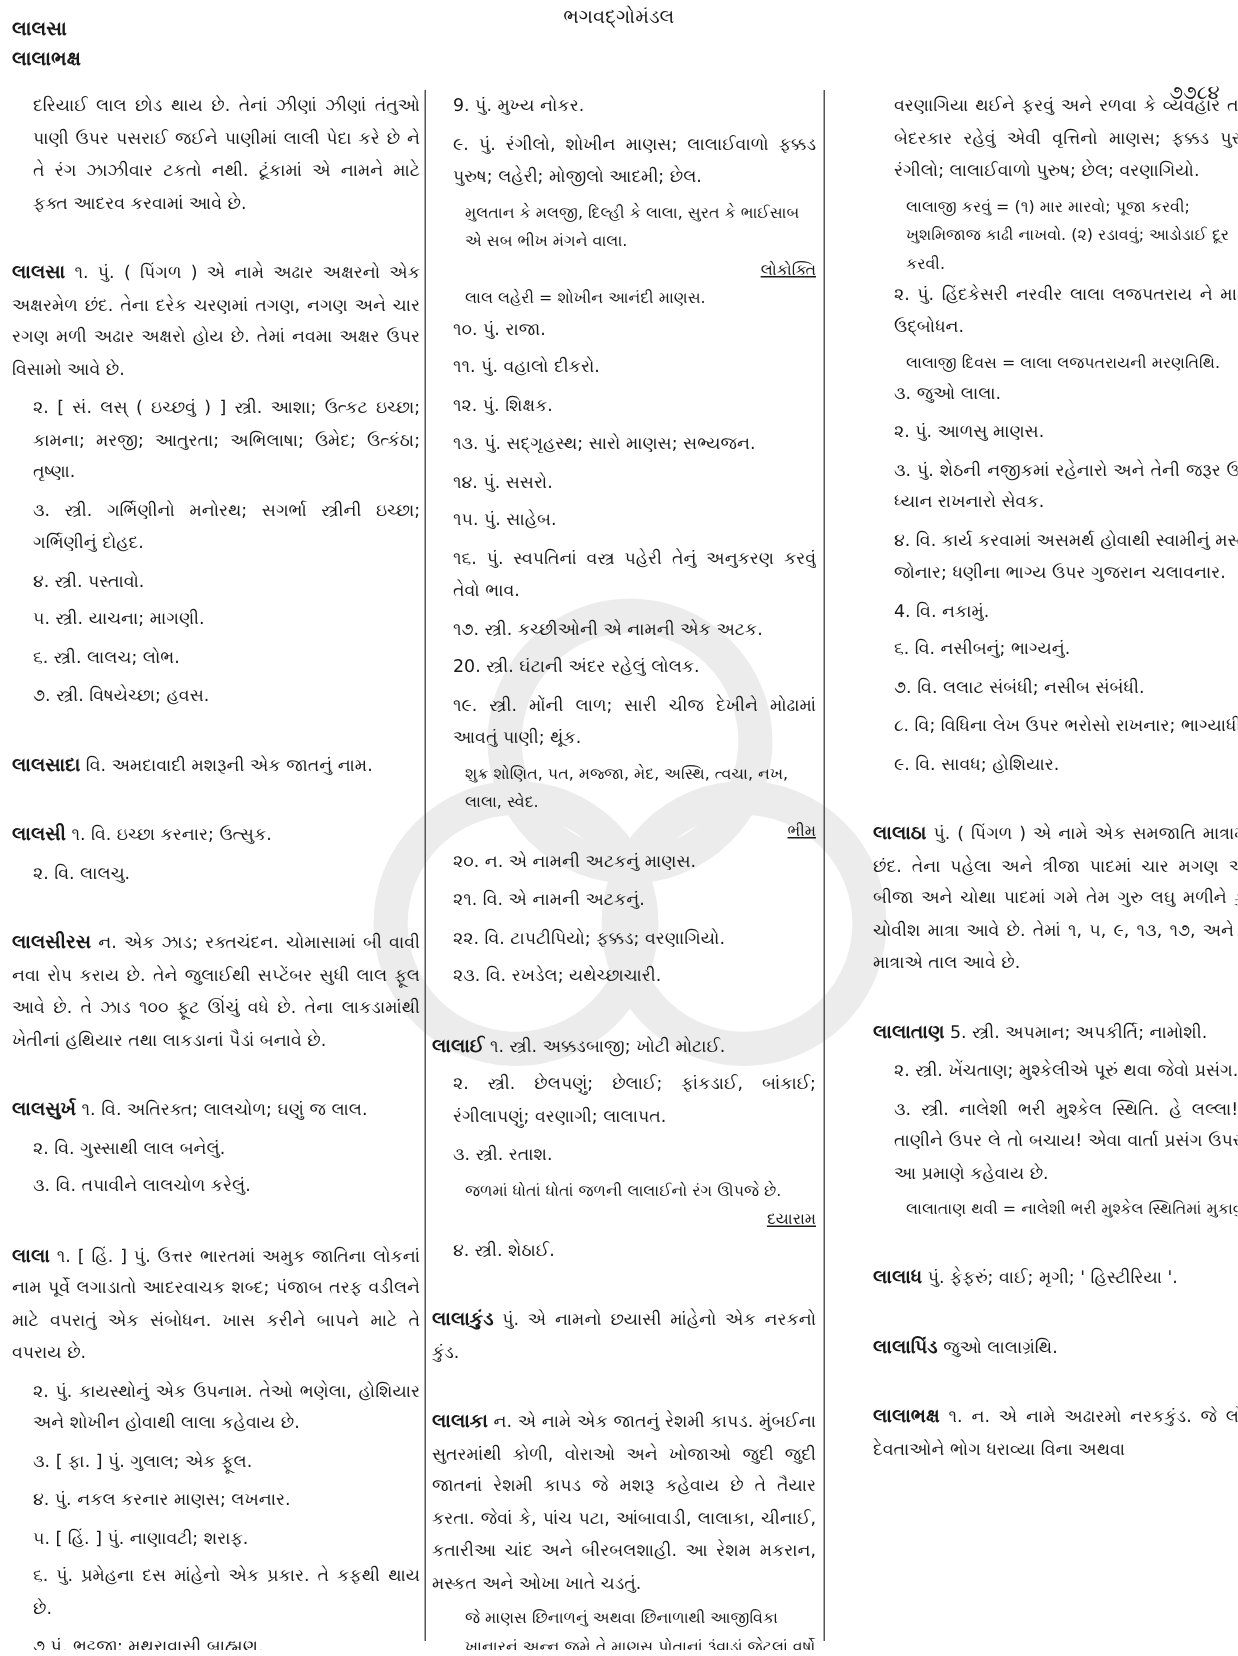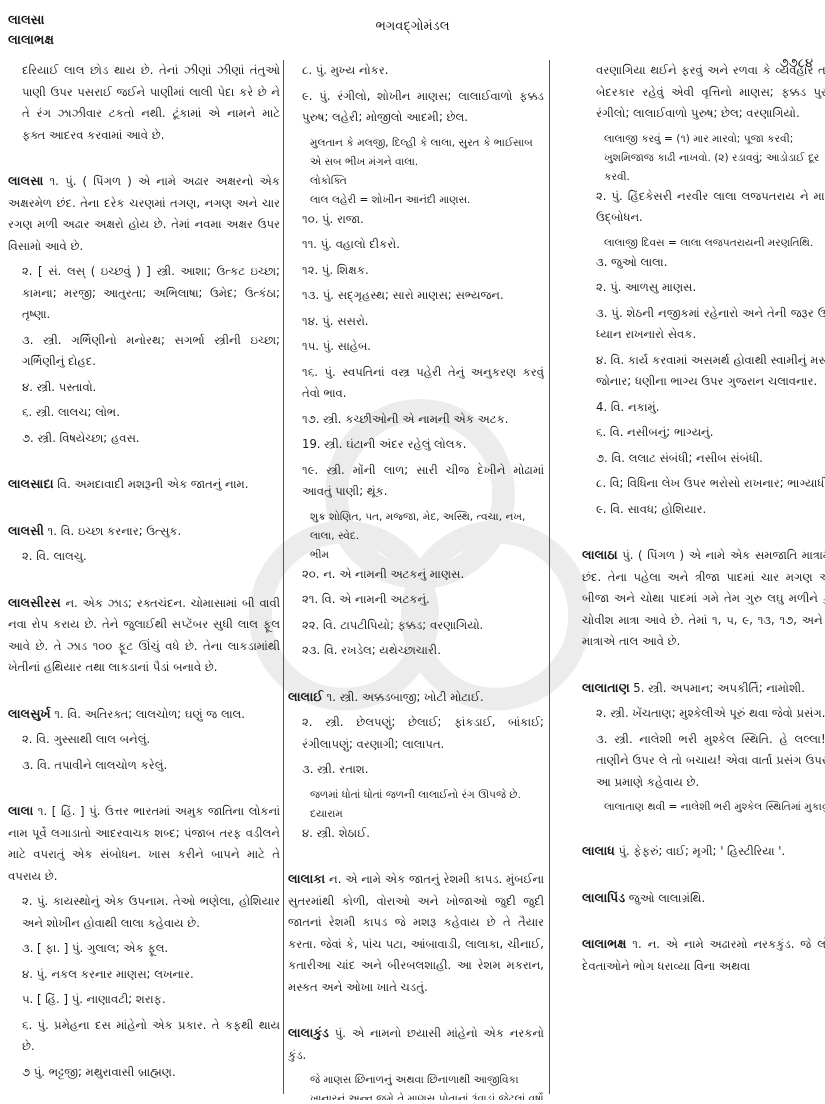--- a/index.html
+++ b/index.html
@@ -1,35 +1,35 @@
 <!DOCTYPE html>
 <html><head>
 <meta charset="utf-8">
 <style>
   html,body{margin:0;padding:0;background:#fff;}
   body{width:825px;height:1104px;overflow:hidden;position:relative;
        font-family:"DejaVu Sans",sans-serif;color:#1a1a1a;font-size:11.6px;}
   .header{position:absolute;left:0;top:0;width:825px;height:58px;}
   .hw-left{position:absolute;left:8px;top:10px;font-weight:bold;font-size:13px;line-height:20px;}
-  .hw-title{position:absolute;left:0;width:825px;top:18px;text-align:center;font-size:13px;}
+  .hw-title{position:absolute;left:0;width:825px;top:4px;text-align:center;font-size:13px;}
   .hw-page{position:absolute;right:12px;top:10px;font-size:13px;margin-top:45px;}
   .watermark{position:absolute;left:230px;top:380px;width:380px;height:380px;pointer-events:none;opacity:.07;}
   .col{position:absolute;top:60px;bottom:4px;line-height:21.5px;overflow:hidden;}
   .c1{left:8px;width:272px;}
   .c2{left:288px;width:256px;}
   .c3{left:582px;width:258px;}
   .divider{position:absolute;top:60px;bottom:10px;width:1px;background:#555;}
   .d1{left:283px;}
   .d2{left:549px;}
   .e{margin:0 0 4px 0;text-align:justify;}
   .e.gap{margin-top:24px;}
   .ind{padding-left:14px;}
   .hw{font-weight:bold;font-size:12.6px;}
   .q{padding-left:22px;font-size:10.6px;line-height:19px;}
-  .src{font-size:10.6px;}
+  .src{text-align:right;font-size:10.6px;text-decoration:underline;}
 </style>
 </head>
 <body>
 
 <div class="header">
   <div class="hw-left">
     <div>લાલસા</div>
     <div>લાલાભક્ષ</div>
   </div>
   <div class="hw-title">ભગવદ્ગોમંડલ</div>
@@ -44,75 +44,76 @@
 
 <div class="divider d1"></div>
 <div class="divider d2"></div>
 
 <div class="col c1">
     <div class="e ind"><span>દરિયાઈ લાલ છોડ થાય છે. તેનાં ઝીણાં ઝીણાં તંતુઓ પાણી ઉપર પસરાઈ જઈને પાણીમાં લાલી પેદા કરે છે ને તે રંગ ઝાઝીવાર ટકતો નથી. ટૂંકામાં એ નામને માટે ફક્ત આદરવ કરવામાં આવે છે.</span></div>
     <div class="e gap"><span class="hw">લાલસા</span><span> ૧. પું. ( પિંગળ ) એ નામે અઢાર અક્ષરનો એક અક્ષરમેળ છંદ. તેના દરેક ચરણમાં તગણ, નગણ અને ચાર રગણ મળી અઢાર અક્ષરો હોય છે. તેમાં નવમા અક્ષર ઉપર વિસામો આવે છે.</span></div>
     <div class="e ind"><span>૨. [ સં. લસ્ ( ઇચ્છવું ) ] સ્ત્રી. આશા; ઉત્કટ ઇચ્છા; કામના; મરજી; આતુરતા; અભિલાષા; ઉમેદ; ઉત્કંઠા; તૃષ્ણા.</span></div>
     <div class="e ind"><span>૩. સ્ત્રી. ગર્ભિણીનો મનોરથ; સગર્ભા સ્ત્રીની ઇચ્છા; ગર્ભિણીનું દોહદ.</span></div>
     <div class="e ind"><span>૪. સ્ત્રી. પસ્તાવો.</span></div>
+    <div class="e ind"><span>૫. સ્ત્રી. યાચના; માગણી.</span></div>
     <div class="e ind"><span>૬. સ્ત્રી. લાલચ; લોભ.</span></div>
     <div class="e ind"><span>૭. સ્ત્રી. વિષયેચ્છા; હવસ.</span></div>
     <div class="e gap"><span class="hw">લાલસાદા</span><span> વિ. અમદાવાદી મશરૂની એક જાતનું નામ.</span></div>
     <div class="e gap"><span class="hw">લાલસી</span><span> ૧. વિ. ઇચ્છા કરનાર; ઉત્સુક.</span></div>
     <div class="e ind"><span>૨. વિ. લાલચુ.</span></div>
     <div class="e gap"><span class="hw">લાલસીરસ</span><span> ન. એક ઝાડ; રક્તચંદન. ચોમાસામાં બી વાવી નવા રોપ કરાય છે. તેને જુલાઈથી સપ્ટેંબર સુધી લાલ ફૂલ આવે છે. તે ઝાડ ૧૦૦ ફૂટ ઊંચું વધે છે. તેના લાકડામાંથી ખેતીનાં હથિયાર તથા લાકડાનાં પૈડાં બનાવે છે.</span></div>
     <div class="e gap"><span class="hw">લાલસુર્ખ</span><span> ૧. વિ. અતિરક્ત; લાલચોળ; ઘણું જ લાલ.</span></div>
     <div class="e ind"><span>૨. વિ. ગુસ્સાથી લાલ બનેલું.</span></div>
     <div class="e ind"><span>૩. વિ. તપાવીને લાલચોળ કરેલું.</span></div>
     <div class="e gap"><span class="hw">લાલા</span><span> ૧. [ હિં. ] પું. ઉત્તર ભારતમાં અમુક જાતિના લોકનાં નામ પૂર્વે લગાડાતો આદરવાચક શબ્દ; પંજાબ તરફ વડીલને માટે વપરાતું એક સંબોધન. ખાસ કરીને બાપને માટે તે વપરાય છે.</span></div>
     <div class="e ind"><span>૨. પું. કાયસ્થોનું એક ઉપનામ. તેઓ ભણેલા, હોશિયાર અને શોખીન હોવાથી લાલા કહેવાય છે.</span></div>
     <div class="e ind"><span>૩. [ ફા. ] પું. ગુલાલ; એક ફૂલ.</span></div>
     <div class="e ind"><span>૪. પું. નકલ કરનાર માણસ; લખનાર.</span></div>
     <div class="e ind"><span>૫. [ હિં. ] પું. નાણાવટી; શરાફ.</span></div>
     <div class="e ind"><span>૬. પું. પ્રમેહના દસ માંહેનો એક પ્રકાર. તે કફથી થાય છે.</span></div>
     <div class="e ind"><span>૭ પું. ભટ્ટજી; મથુરાવાસી બ્રાહ્મણ.</span></div>
   </div>
 <div class="col c2">
-    <div class="e ind"><span>૮. પું. મુખ્ય નોકર.</span></div>
+    <div class="e ind"><span>9. પું. મુખ્ય નોકર.</span></div>
     <div class="e ind"><span>૯. પું. રંગીલો, શોખીન માણસ; લાલાઈવાળો ફક્કડ પુરુષ; લહેરી; મોજીલો આદમી; છેલ.</span></div>
     <div class="q">
       <div>મુલતાન કે મલજી, દિલ્હી કે લાલા, સુરત કે ભાઈસાબ એ સબ ભીખ મંગને વાલા.</div>
       <div class="src">લોકોક્તિ</div>
     </div>
     <div class="q">
       <div>લાલ લહેરી = શોખીન આનંદી માણસ.</div>
     </div>
     <div class="e ind"><span>૧૦. પું. રાજા.</span></div>
     <div class="e ind"><span>૧૧. પું. વહાલો દીકરો.</span></div>
     <div class="e ind"><span>૧૨. પું. શિક્ષક.</span></div>
     <div class="e ind"><span>૧૩. પું. સદ્ગૃહસ્થ; સારો માણસ; સભ્યજન.</span></div>
     <div class="e ind"><span>૧૪. પું. સસરો.</span></div>
     <div class="e ind"><span>૧૫. પું. સાહેબ.</span></div>
     <div class="e ind"><span>૧૬. પું. સ્વપતિનાં વસ્ત્ર પહેરી તેનું અનુકરણ કરવું તેવો ભાવ.</span></div>
     <div class="e ind"><span>૧૭. સ્ત્રી. કચ્છીઓની એ નામની એક અટક.</span></div>
-    <div class="e ind"><span>19. સ્ત્રી. ઘંટાની અંદર રહેલું લોલક.</span></div>
+    <div class="e ind"><span>20. સ્ત્રી. ઘંટાની અંદર રહેલું લોલક.</span></div>
     <div class="e ind"><span>૧૯. સ્ત્રી. મોંની લાળ; સારી ચીજ દેખીને મોઢામાં આવતું પાણી; થૂંક.</span></div>
     <div class="q">
       <div>શુક્ર શોણિત, પત, મજ્જા, મેદ, અસ્થિ, ત્વચા, નખ, લાલા, સ્વેદ.</div>
       <div class="src">ભીમ</div>
     </div>
     <div class="e ind"><span>૨૦. ન. એ નામની અટકનું માણસ.</span></div>
     <div class="e ind"><span>૨૧. વિ. એ નામની અટકનું.</span></div>
     <div class="e ind"><span>૨૨. વિ. ટાપટીપિયો; ફક્કડ; વરણાગિયો.</span></div>
     <div class="e ind"><span>૨૩. વિ. રખડેલ; યથેચ્છાચારી.</span></div>
     <div class="e gap"><span class="hw">લાલાઈ</span><span> ૧. સ્ત્રી. અક્કડબાજી; ખોટી મોટાઈ.</span></div>
     <div class="e ind"><span>૨. સ્ત્રી. છેલપણું; છેલાઈ; ફાંકડાઈ, બાંકાઈ; રંગીલાપણું; વરણાગી; લાલાપત.</span></div>
     <div class="e ind"><span>૩. સ્ત્રી. રતાશ.</span></div>
     <div class="q">
       <div>જળમાં ધોતાં ધોતાં જળની લાલાઈનો રંગ ઊપજે છે.</div>
       <div class="src">દયારામ</div>
     </div>
     <div class="e ind"><span>૪. સ્ત્રી. શેઠાઈ.</span></div>
+    <div class="e gap"><span class="hw">લાલાકુંડ</span><span> પું. એ નામનો છયાસી માંહેનો એક નરકનો કુંડ.</span></div>
     <div class="e gap"><span class="hw">લાલાકા</span><span> ન. એ નામે એક જાતનું રેશમી કાપડ. મુંબઈના સુતરમાંથી કોળી, વોરાઓ અને ખોજાઓ જુદી જુદી જાતનાં રેશમી કાપડ જે મશરૂ કહેવાય છે તે તૈયાર કરતા. જેવાં કે, પાંચ પટા, આંબાવાડી, લાલાકા, ચીનાઈ, કતારીઆ ચાંદ અને બીરબલશાહી. આ રેશમ મકરાન, મસ્કત અને ઓખા ખાતે ચડતું.</span></div>
-    <div class="e gap"><span class="hw">લાલાકુંડ</span><span> પું. એ નામનો છયાસી માંહેનો એક નરકનો કુંડ.</span></div>
     <div class="q">
       <div>જે માણસ છિનાળનું અથવા છિનાળાથી આજીવિકા ખાનારનું અન્ન જમે તે માણસ પોતાનાં રૂંવાડાં જેટલાં વર્ષો સુધી લાલાકુંડમાં વસે છે.</div>
       <div class="src">ભગવતી ભાગવત</div>
     </div>
   </div>
 <div class="col c3">
     <div class="e ind"><span>વરણાગિયા થઈને ફરવું અને રળવા કે વ્યવહાર તરફ બેદરકાર રહેવું એવી વૃત્તિનો માણસ; ફક્કડ પુરુષ; રંગીલો; લાલાઈવાળો પુરુષ; છેલ; વરણાગિયો.</span></div>
     <div class="q">
       <div>લાલાજી કરવું = (૧) માર મારવો; પૂજા કરવી; ખુશમિજાજ કાઢી નાખવો. (૨) રડાવવું; આડોડાઈ દૂર કરવી.</div>
     </div>

